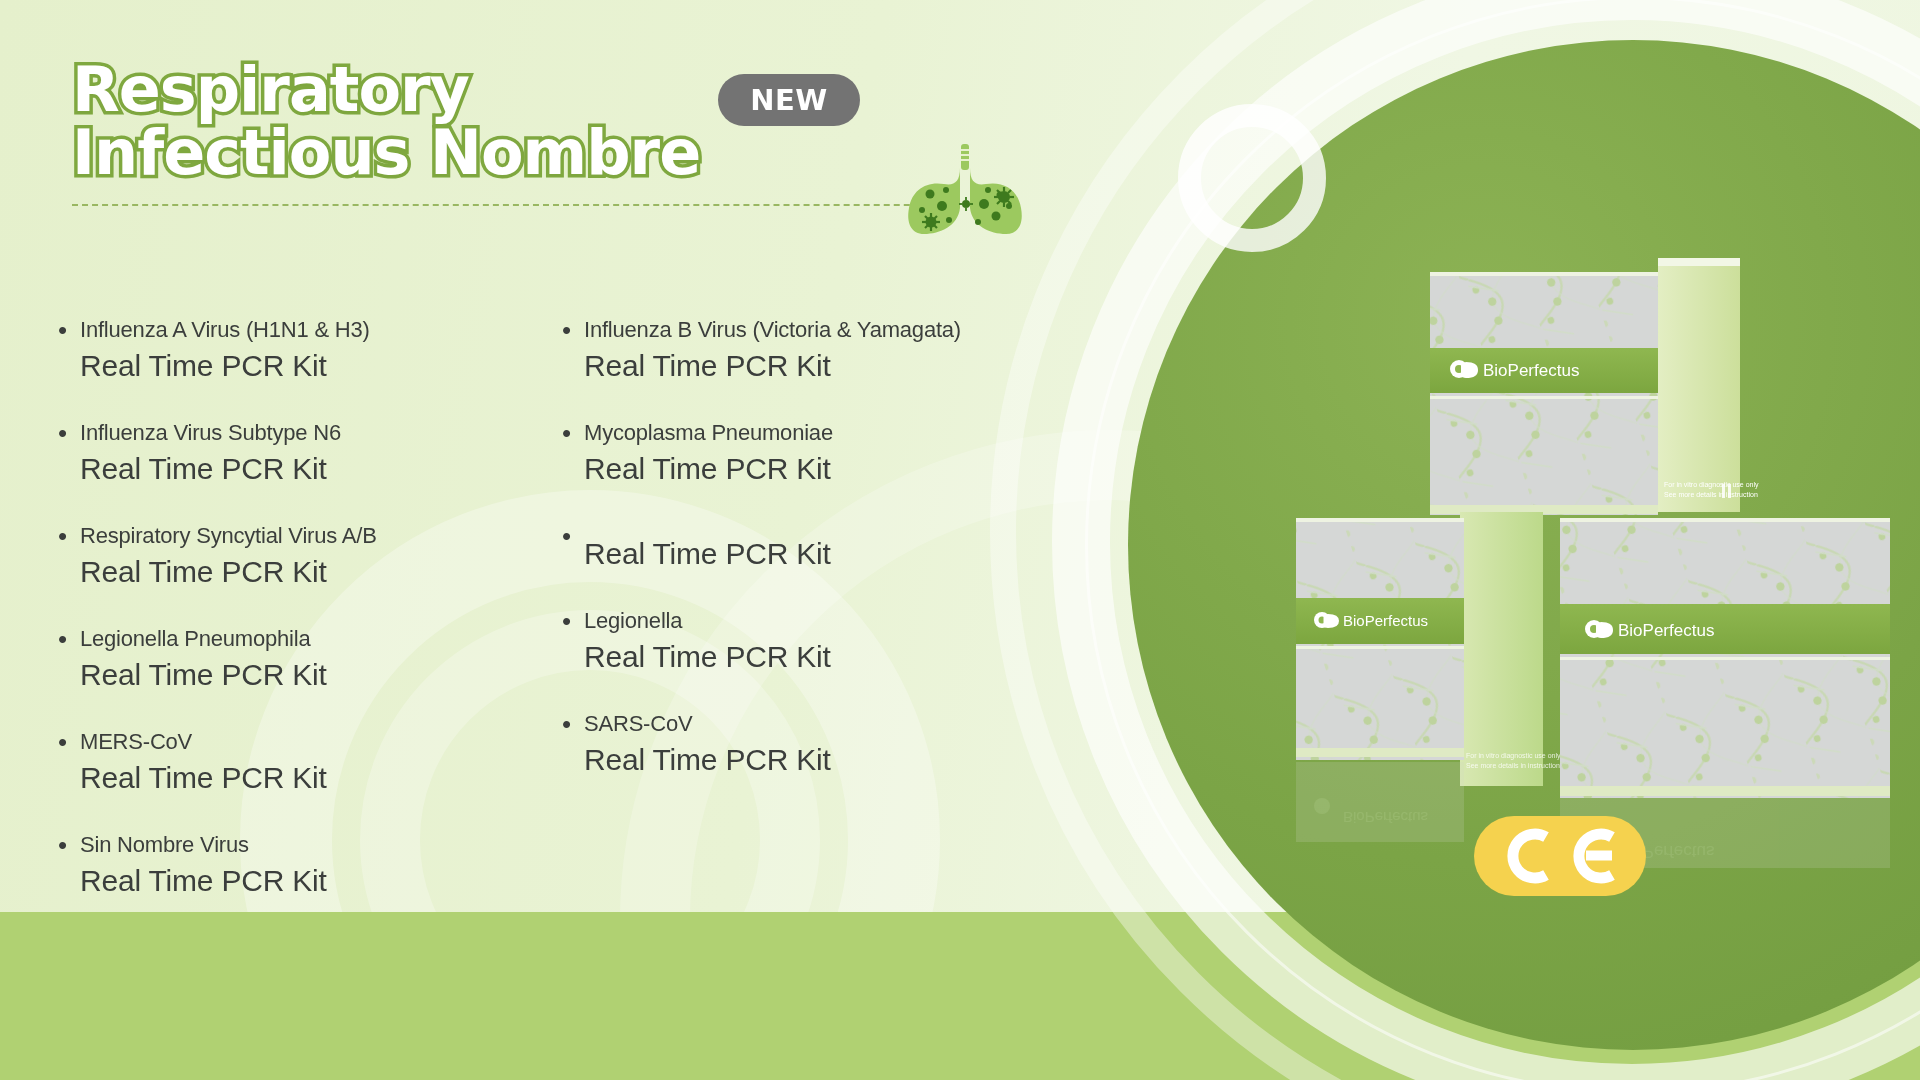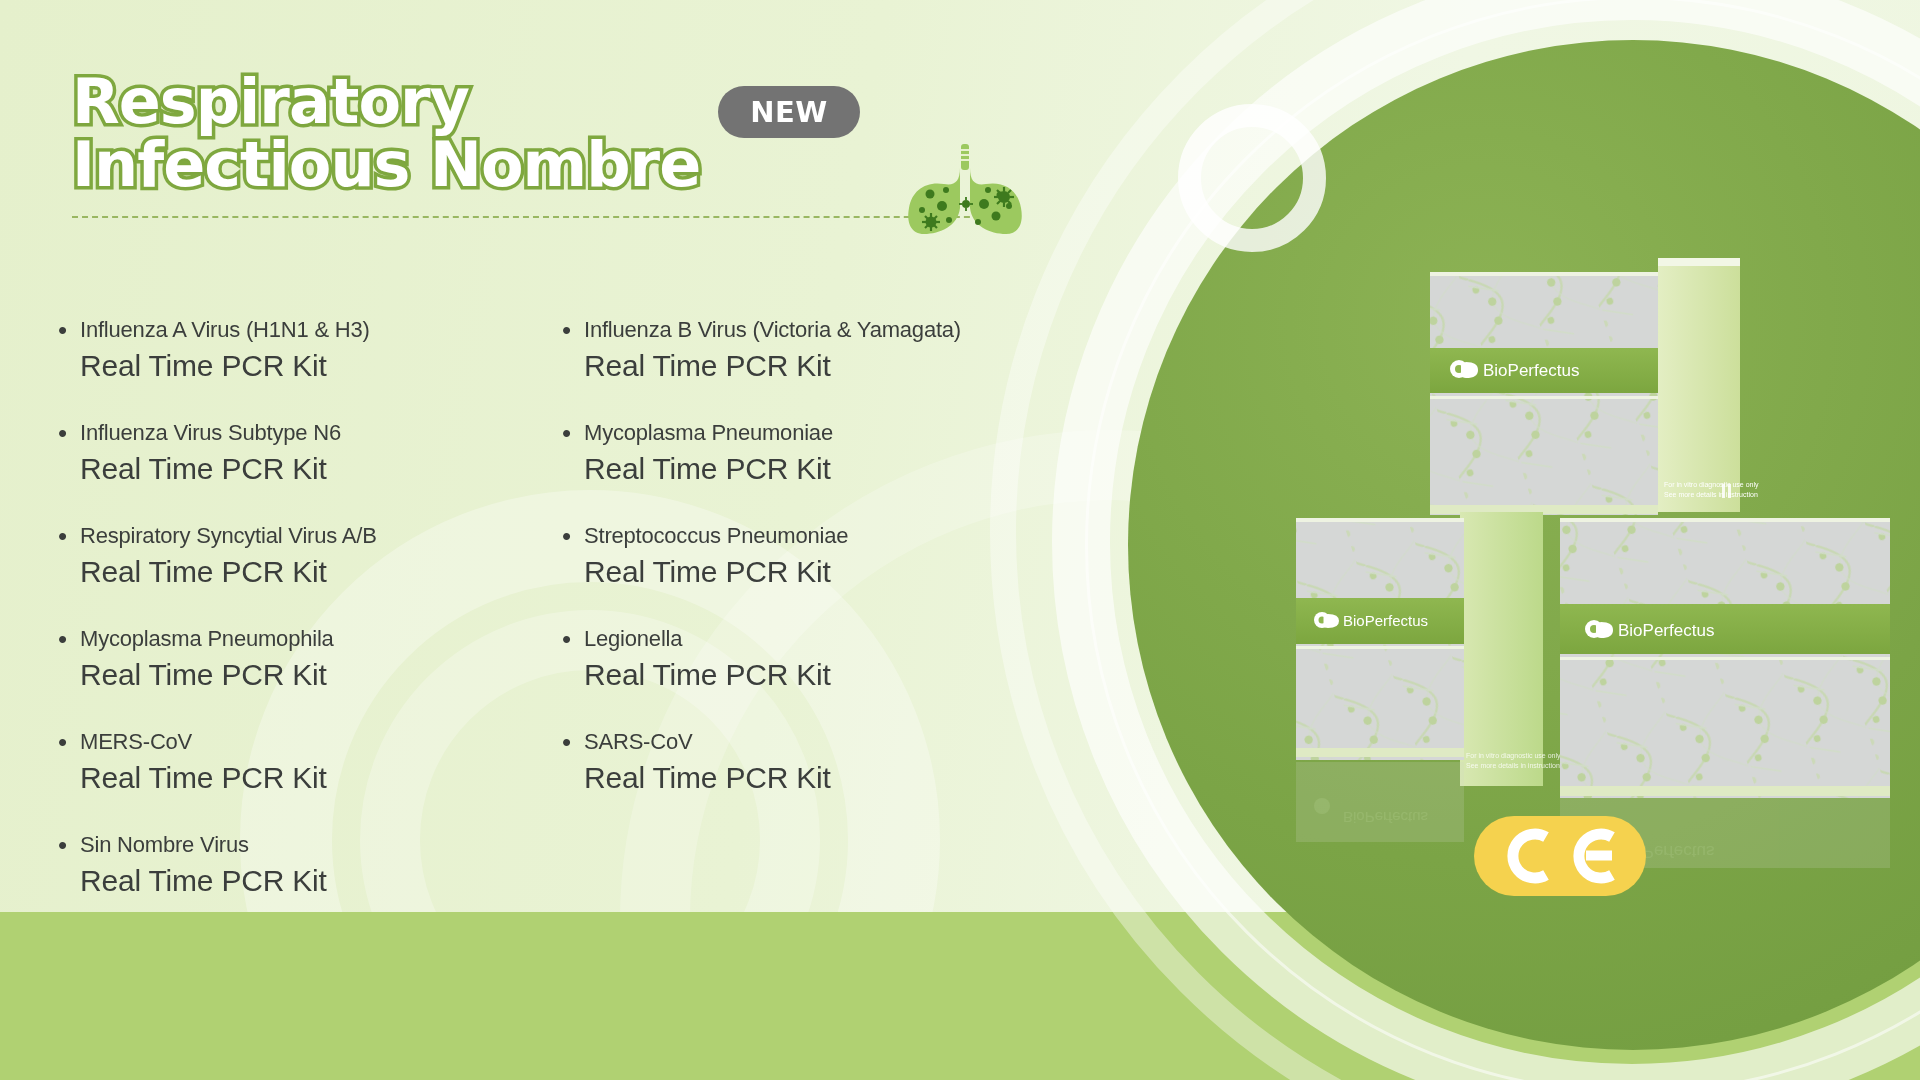--- a/index.html
+++ b/index.html
@@ -70,21 +70,21 @@
     width:460px; height:460px; left:360px; top:610px;
     border:60px solid rgba(255,255,255,0.26);
   }
   .soft-arc-c {
     position:absolute; border-radius:50%;
     width:980px; height:980px; left:620px; top:430px;
     border:70px solid rgba(255,255,255,0.22);
   }
 
   
-  .header { position:absolute; left:72px; top:70px; width:1000px; }
+  .header { position:absolute; left:72px; top:58px; width:1000px; }
   .title-row { display:flex; align-items:flex-start; gap:18px; }
 
   .title {
     font-family:"DejaVu Sans", sans-serif;
     font-weight:bold;
     font-size:62px;
     line-height:1.02;
     letter-spacing:-1px;
     color:#ffffff;
     -webkit-text-stroke:7px #7fa83f;
@@ -259,21 +259,21 @@
         <span class="bullet">•</span>
         <span class="item-text">
           <span class="item-name">Respiratory Syncytial Virus A/B</span><br>
           <span class="item-sub">Real Time PCR Kit</span>
         </span>
       </div>
 
       <div class="item">
         <span class="bullet">•</span>
         <span class="item-text">
-          <span class="item-name">Mycoplasma Pneumophila</span><br>
+          <span class="item-name">Legionella Pneumophila</span><br>
           <span class="item-sub">Real Time PCR Kit</span>
         </span>
       </div>
 
       <div class="item">
         <span class="bullet">•</span>
         <span class="item-text">
           <span class="item-name">MERS-CoV</span><br>
           <span class="item-sub">Real Time PCR Kit</span>
         </span>
@@ -303,21 +303,21 @@
         <span class="bullet">•</span>
         <span class="item-text">
           <span class="item-name">Mycoplasma Pneumoniae</span><br>
           <span class="item-sub">Real Time PCR Kit</span>
         </span>
       </div>
 
       <div class="item">
         <span class="bullet">•</span>
         <span class="item-text">
-          <span class="item-name">Streptococcus Pneumoniae</span><br>
+          <br>
           <span class="item-sub">Real Time PCR Kit</span>
         </span>
       </div>
 
       <div class="item">
         <span class="bullet">•</span>
         <span class="item-text">
           <span class="item-name">Legionella</span><br>
           <span class="item-sub">Real Time PCR Kit</span>
         </span>

